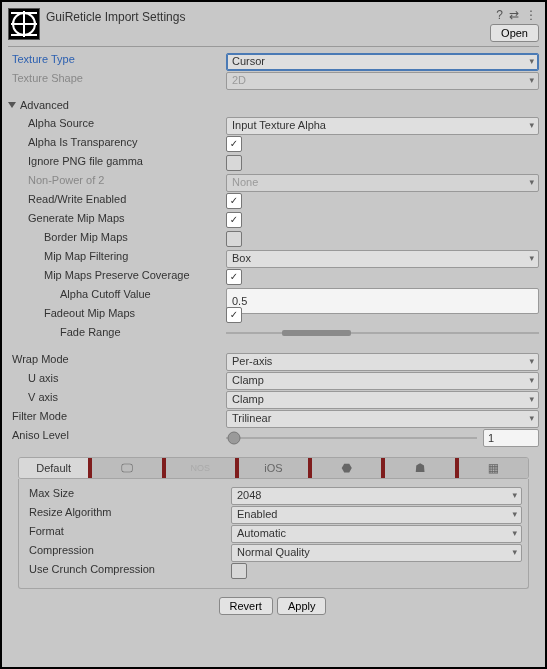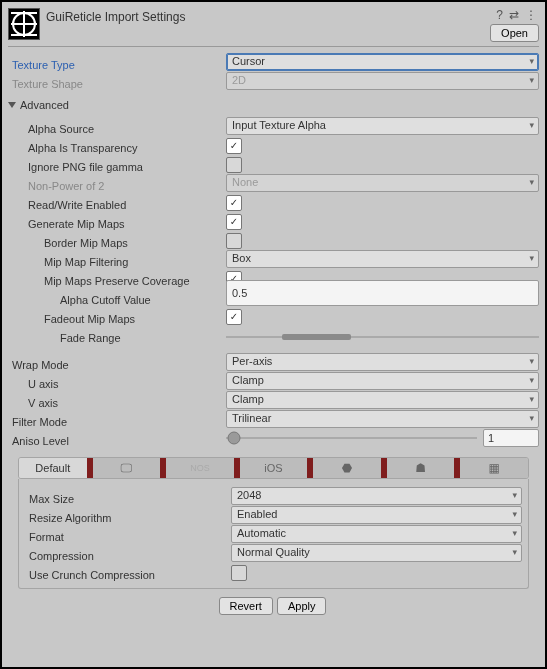--- a/index.html
+++ b/index.html
@@ -7,21 +7,21 @@
 .header{display:flex;align-items:flex-start;gap:6px;margin-bottom:4px}
 .thumb{width:30px;height:30px;background:#000;border:1px solid #555;position:relative;flex-shrink:0}
 .thumb::before{content:"";position:absolute;top:3px;left:3px;right:3px;bottom:3px;border:2px solid #fff;border-radius:50%}
 .thumb::after{content:"";position:absolute;top:50%;left:2px;right:2px;height:2px;background:#fff;box-shadow:0 -11px 0 #fff,0 11px 0 #fff;transform:translateY(-1px)}
 .thumb .v{position:absolute;left:50%;top:2px;bottom:2px;width:2px;background:#fff;transform:translateX(-1px)}
 .title{font-size:12px;font-weight:normal;padding-top:2px}
 .headbtns{margin-left:auto;display:flex;flex-direction:column;align-items:flex-end;gap:2px}
 .icnrow{display:flex;gap:6px;color:#555;font-size:12px;padding-right:2px}
 .btn{background:#e3e3e3;border:1px solid #888;border-radius:3px;padding:2px 10px;font-size:11px;cursor:pointer}
 .hr{height:1px;background:#999;margin:4px 0 6px}
-.row{display:flex;align-items:flex-end;height:18px;margin-bottom:1px}
+.row{display:flex;align-items:flex-start;height:18px;margin-bottom:1px}
 .lbl{width:218px;padding-left:4px;box-sizing:border-box}
 .lbl.indent1{padding-left:20px}
 .lbl.indent2{padding-left:36px}
 .lbl.indent3{padding-left:52px}
 .lbl.blue{color:#2b5fb0}
 .lbl.dim{color:#888}
 .ctrl{flex:1;display:flex;align-items:center}
 .dd{flex:1;height:16px;background:#dfdfdf;border:1px solid #999;border-radius:2px;padding:0 16px 0 5px;font-size:11px;line-height:15px;position:relative;cursor:pointer;color:#333}
 .dd.active{border-color:#4a7ab5;box-shadow:0 0 0 1px #4a7ab5 inset}
 .dd.dim{color:#9a9a9a;background:#d4d4d4}
@@ -32,21 +32,21 @@
 .foldhdr{display:flex;align-items:center;font-weight:normal;font-size:11px;height:18px;cursor:pointer;margin-top:6px;margin-bottom:3px}
 .tri{width:0;height:0;border-left:4px solid transparent;border-right:4px solid transparent;border-top:6px solid #555;margin-right:4px}
 .rangebar{flex:1;height:14px;position:relative;display:flex;align-items:center}
 .track{position:absolute;left:0;right:0;height:2px;background:#aaa;top:50%;transform:translateY(-1px)}
 .fill{position:absolute;height:6px;background:#8a8a8a;border-radius:2px;top:50%;transform:translateY(-3px)}
 .slider{flex:1;height:14px;position:relative;display:flex;align-items:center}
 .strack{position:absolute;left:0;right:0;height:2px;background:#aaa}
 .knob{position:absolute;width:11px;height:11px;background:#9a9a9a;border:1px solid #777;border-radius:50%;transform:translate(-50%,-50%);top:50%}
 .numbox{width:46px;margin-left:6px;height:16px;background:#f4f4f4;border:1px solid #999;border-radius:2px;padding:0 4px;font-size:11px;line-height:16px}
 .tabs{display:flex;margin-top:10px;border:1px solid #a5a5a5;border-radius:3px;overflow:hidden;margin-left:10px;margin-right:10px}
-.tab{flex:1;height:20px;display:flex;align-items:center;justify-content:center;border-right:6px solid #7f1d1d;background:#bcbcbc;font-size:11px;color:#666;cursor:pointer}
+.tab{flex:1;height:20px;display:flex;align-items:center;justify-content:center;border-right:4px solid #7f1d1d;background:#bcbcbc;font-size:11px;color:#666;cursor:pointer}
 .tab:last-child{border-right:none}
 .tab.active{background:#d8d8d8;color:#333;font-weight:400}
 .tabicn{font-size:12px}
 .platbox{border:1px solid #a5a5a5;border-top:none;border-radius:0 0 3px 3px;margin:0 10px 0 10px;padding:8px 6px 6px;background:#c8c8c8}
 .footer{display:flex;justify-content:center;gap:4px;margin-top:8px;padding-right:2px}
 .section-spacer{height:8px}
 </style>
 </head>
 <body>
 

